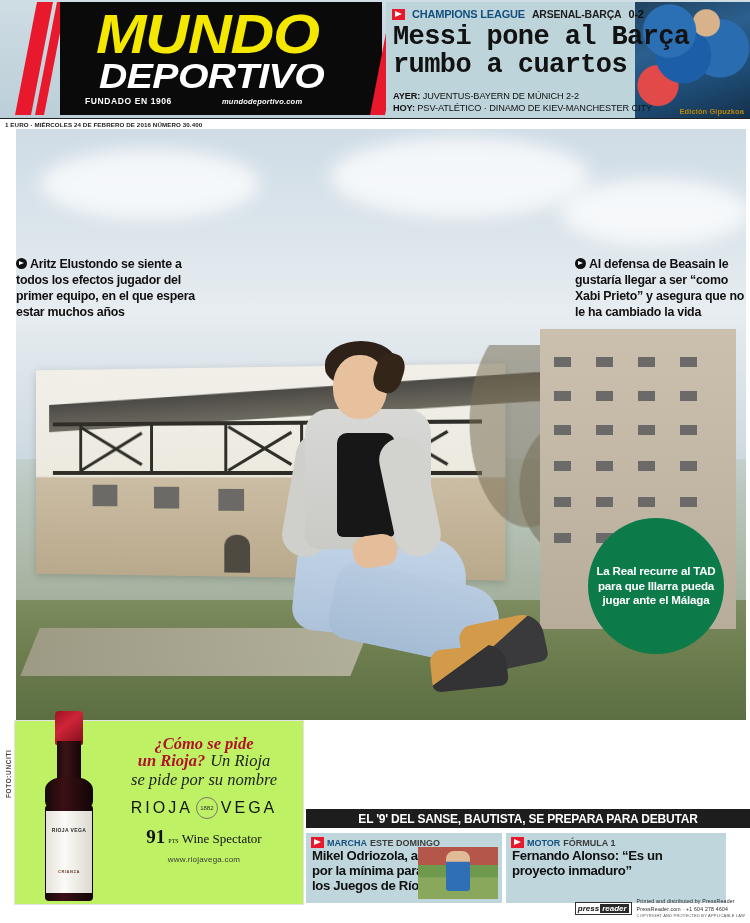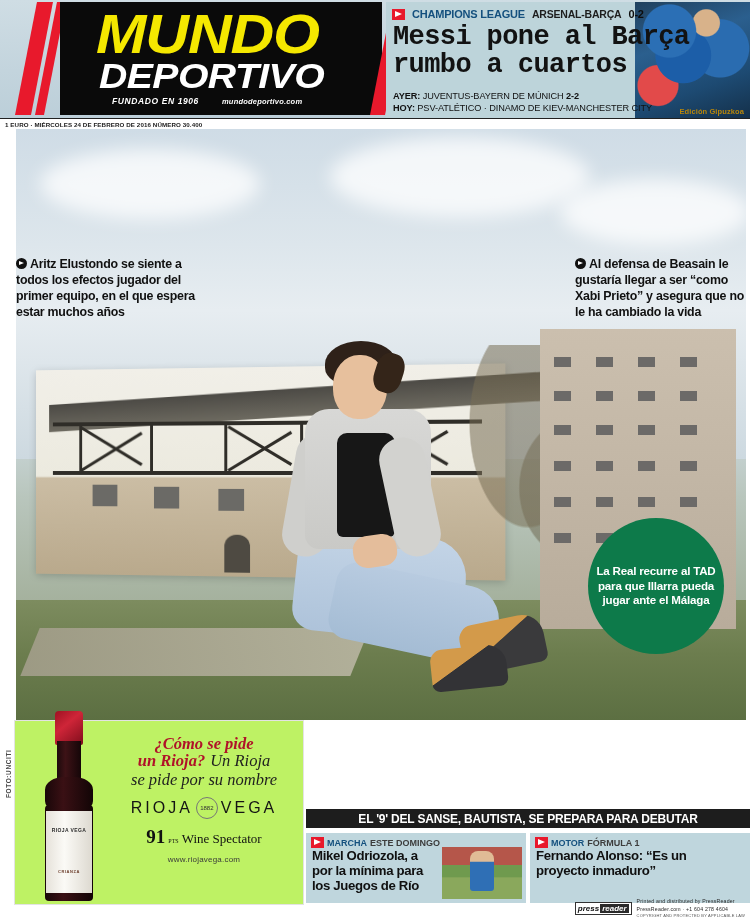--- a/index.html
+++ b/index.html
@@ -42,22 +42,22 @@
   }
   .mh-word-dep {
     position:absolute; left:99px; top:58px;
     font-family:"Liberation Sans", sans-serif;
     font-weight:bold; font-style:italic;
     font-size:35px; letter-spacing:-0.5px; color:#ffffff;
     transform: scaleX(1.12); transform-origin:left center;
     line-height:1;
   }
   .mh-founded {
-    position:absolute; left:112px; top:96px;
-    font-size:8.5px; font-weight:bold; font-style:italic;
+    position:absolute; left:85px; top:96px;
+    font-size:8.5px; font-weight:bold; 
     color:#ffffff; letter-spacing:0.6px;
   }
   .mh-web {
     position:absolute; left:222px; top:97px;
     font-size:7.5px; font-weight:bold; font-style:italic;
     color:#ffffff; letter-spacing:0.2px;
   }
 
   
   .cl-block {
@@ -96,21 +96,21 @@
     position:absolute; left:7px; top:22px; width:245px;
     font-size:27px; line-height:1.03; font-weight:600; color:#121212;
     letter-spacing:-0.6px;
     font-family:Liberation Mono, monospace;
   }
   .cl-head div { white-space:nowrap; }
   .cl-results {
     position:absolute; left:7px; top:88px; font-size:9.2px; line-height:1.35;
     color:#111; letter-spacing:-0.1px;
   }
-  .cl-results b { font-weight:bold; }
+  .cl-results b { font-weight:normal; }
   .cl-results .lbl { color:#111; font-weight:bold; }
   .edicion {
     position:absolute; right:6px; bottom:2px;
     font-size:7.5px; font-weight:bold; color:#b8860b; letter-spacing:0.1px;
   }
 
   
   .dateline {
     position:absolute; left:0; top:118px; width:750px; height:11px;
     background:#ffffff; border-top:1px solid #222;
@@ -361,21 +361,21 @@
   }
 
   
   .briefs {
     position:absolute; left:306px; top:833px; width:444px; height:70px; z-index:9;
     display:flex; gap:4px;
   }
   .brief {
     position:relative; background:#bfd6dd; height:70px;
   }
-  .brief.one { width:220px;padding-left:26px; }
+  .brief.one { width:196px;padding-left:26px; }
   .brief.two { width:220px; }
   .bf-kicker {
     position:absolute; left:5px; top:4px;
     display:flex; align-items:center; gap:3px;
     font-size:9px; font-weight:bold;
   }
   .bf-k1 { color:#14507e; }
   .bf-k2 { color:#3c3c3c; font-weight:600; }
   .bf-head {
     position:absolute; left:6px; top:16px; width:128px;

